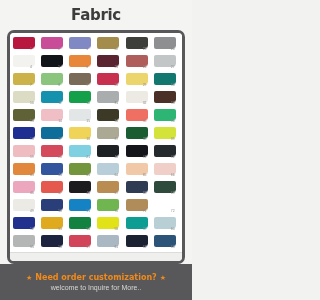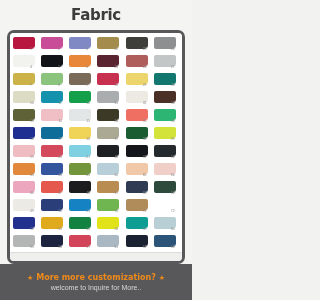--- a/index.html
+++ b/index.html
@@ -614,19 +614,19 @@
 
     <div class="note">
       <span class="note-star">★</span>
       <span class="note-text">Minimum order of 30 pieces per color.</span>
     </div>
   </div>
 
   <div class="footer">
     <div class="footer-line1">
       <span class="footer-star">★</span>
-      <span class="footer-cta">More more customization?</span>
+      <span class="footer-cta">Need order customization?</span>
       <span class="footer-star">★</span>
     </div>
     <div class="footer-sub">welcome to Inquire for More..</div>
   </div>
 
 </div>
 
 </body></html>

